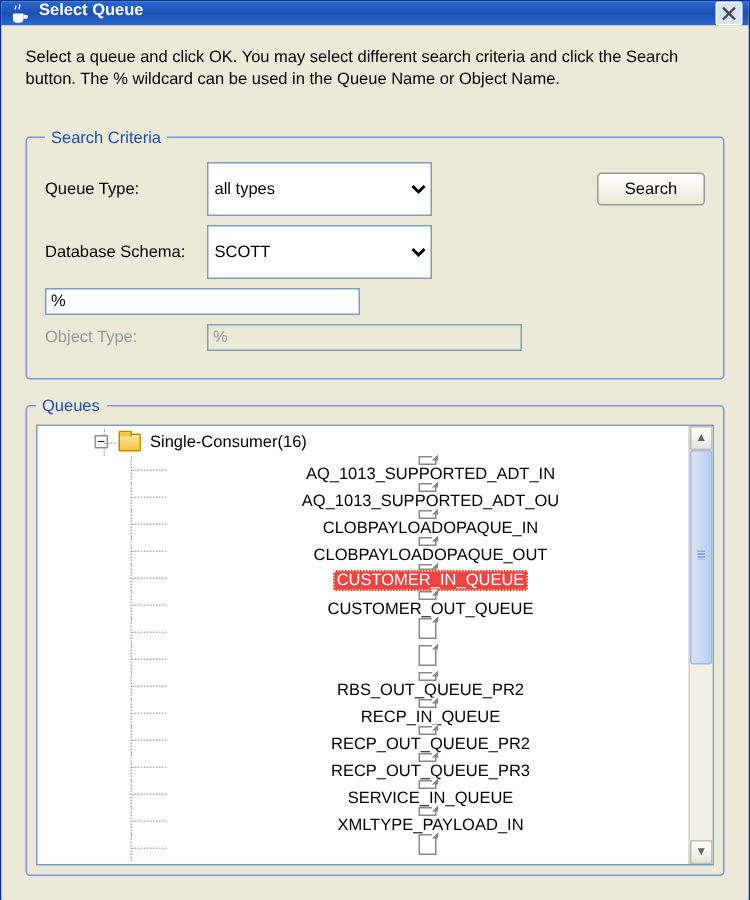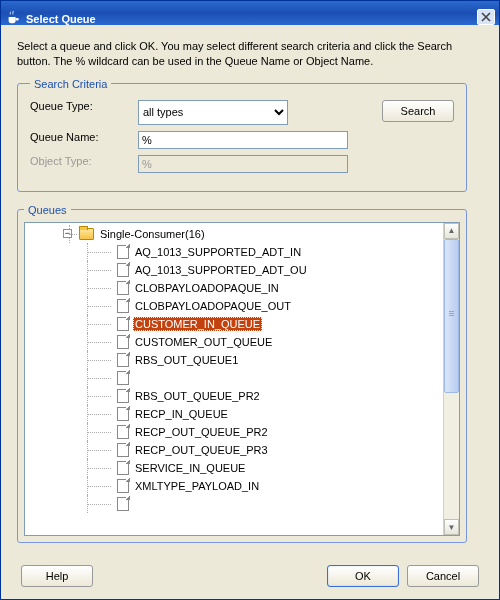--- a/index.html
+++ b/index.html
@@ -16,21 +16,21 @@
     border: 1px solid #003399;
     background: #ece9d8;
     display: flex;
     flex-direction: column;
   }
   .titlebar {
     background: linear-gradient(to bottom, #2a6ad0 0%, #1c4fb3 50%, #2a6ad0 100%);
     color: #fff;
     height: 24px;
     display: flex;
-    align-items: flex-end;
+    align-items: flex-start;
     padding: 0 4px;
     font-weight: bold;
   }
   .titlebar .icon-wrap {
     width: 16px; height: 16px;
     display: flex; align-items: center; justify-content: center;
     margin-right: 5px;
   }
   .titlebar .title { flex: 1; }
   .titlebar .close {
@@ -44,47 +44,48 @@
     cursor: pointer;
   }
   .content {
     flex: 1;
     padding: 14px 16px 10px 16px;
     background: #ece9d8;
     display: flex;
     flex-direction: column;
   }
   .instructions {
-    margin-bottom: 8px;
+    margin-bottom: 24px;
     line-height: 1.4;
   }
   fieldset {
     border: 1px solid #7a96df;
     border-radius: 3px;
     padding: 10px 12px 12px 12px;
-    margin: 0 16px 12px 0;
+    margin: 0 0 12px 0;
   }
   legend {
     color: #1c4fb3;
     padding: 0 4px;
     font-size: 11px;
   }
   .criteria-row {
     display: flex;
+    align-items: center;
     margin-bottom: 6px;
     gap: 8px;
   }
   .criteria-row label {
     width: 100px;
   }
   .criteria-row label.disabled { color: #999; }
   .criteria-row select {
     width: 150px;
     font-size: 11px;
-    height: 25px;
+    height: 36px;
     border: 1px solid #7f9db9;
     background: #fff;
   }
   .criteria-row input[type="text"] {
     width: 210px;
     font-size: 11px;
     height: 18px;
     border: 1px solid #7f9db9;
     padding: 0 3px;
     background: #fff;
@@ -170,20 +171,21 @@
     height: 18px;
     padding-left: 52px;
     white-space: nowrap;
     position: relative;
   }
   .tree-parent {
     padding-left: 52px;
   }
   .tree-child {
     padding-left: 90px;
+    flex-direction: column;
   }
   .tree-node .toggle {
     position: absolute;
     left: 36px;
     width: 9px; height: 9px;
     border: 1px solid #919191;
     background: #fff;
     display: flex; align-items:center; justify-content:center;
     font-size: 9px; line-height: 7px;
     cursor: pointer;
@@ -224,21 +226,21 @@
     width:7px; height:3px;
     background:#f7c443;
     border:1px solid #b88a00;
     border-bottom:none;
     border-radius:1px 1px 0 0;
   }
   .tree-node .label {
     padding: 0 2px;
   }
   .tree-node.selected .label {
-    background: #c2410c;
+    background: #ef4444;
     color: #fff;
     border: 1px dotted #ffeb9c;
     padding: 0 1px;
   }
   .tree-node::before {
     content: "";
     position: absolute;
     left: 60px; top: 0; bottom: 0;
     border-left: 1px dotted #aaa;
   }
@@ -294,23 +296,28 @@
       <div class="criteria-row">
         <label>Queue Type:</label>
         <select>
           <option>all types</option>
         </select>
         <div class="search-btn-wrap">
           <button class="btn">Search</button>
         </div>
       </div>
 
-
       <div class="criteria-row">
-        <label>Queue Name:</label>
+        <label>Database Schema:</label>
+        <select>
+          <option>SCOTT</option>
+        </select>
+      </div>
+
+      <div class="criteria-row">
         <input type="text" value="%" style="">
       </div>
 
       <div class="criteria-row">
         <label class="disabled">Object Type:</label>
         <input type="text" class="disabled" disabled="" value="%" style="">
       </div>
     </fieldset>
 
     <fieldset class="queues-fieldset">
@@ -341,21 +348,20 @@
             <div class="tree-node tree-child selected">
               <span class="doc-icon"></span>
               <span class="label">CUSTOMER_IN_QUEUE</span>
             </div>
             <div class="tree-node tree-child">
               <span class="doc-icon"></span>
               <span class="label">CUSTOMER_OUT_QUEUE</span>
             </div>
             <div class="tree-node tree-child">
               <span class="doc-icon"></span>
-              <span class="label">RBS_OUT_QUEUE1</span>
             </div>
             <div class="tree-node tree-child">
               <span class="doc-icon"></span>
             </div>
             <div class="tree-node tree-child">
               <span class="doc-icon"></span>
               <span class="label">RBS_OUT_QUEUE_PR2</span>
             </div>
             <div class="tree-node tree-child">
               <span class="doc-icon"></span>

